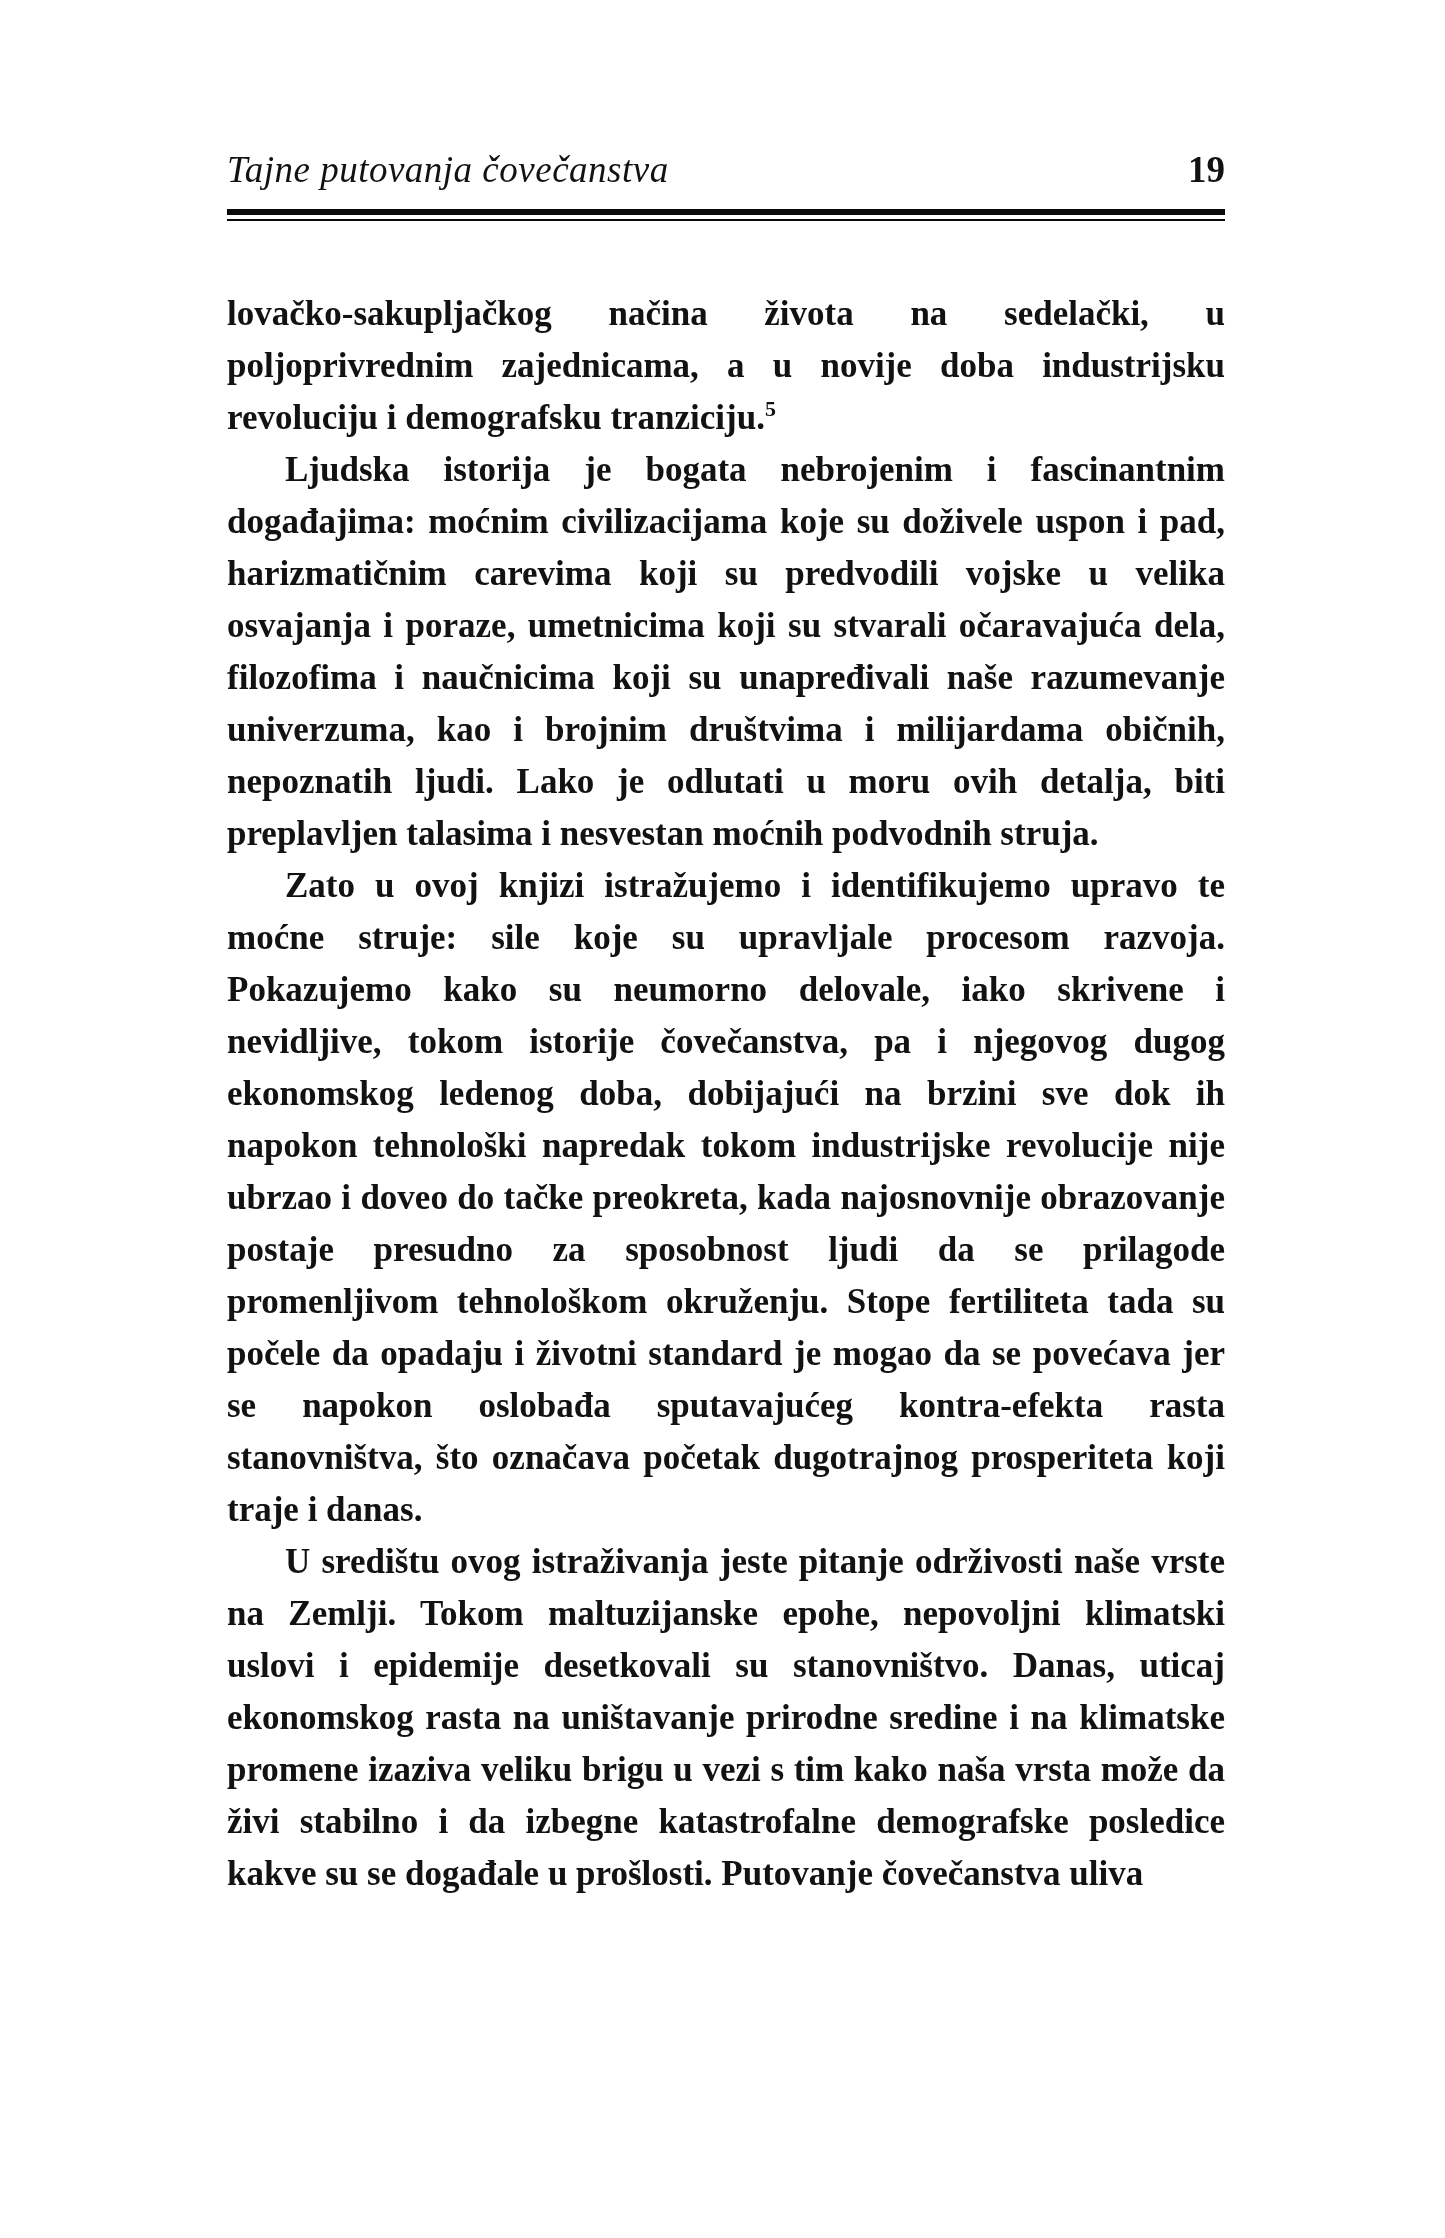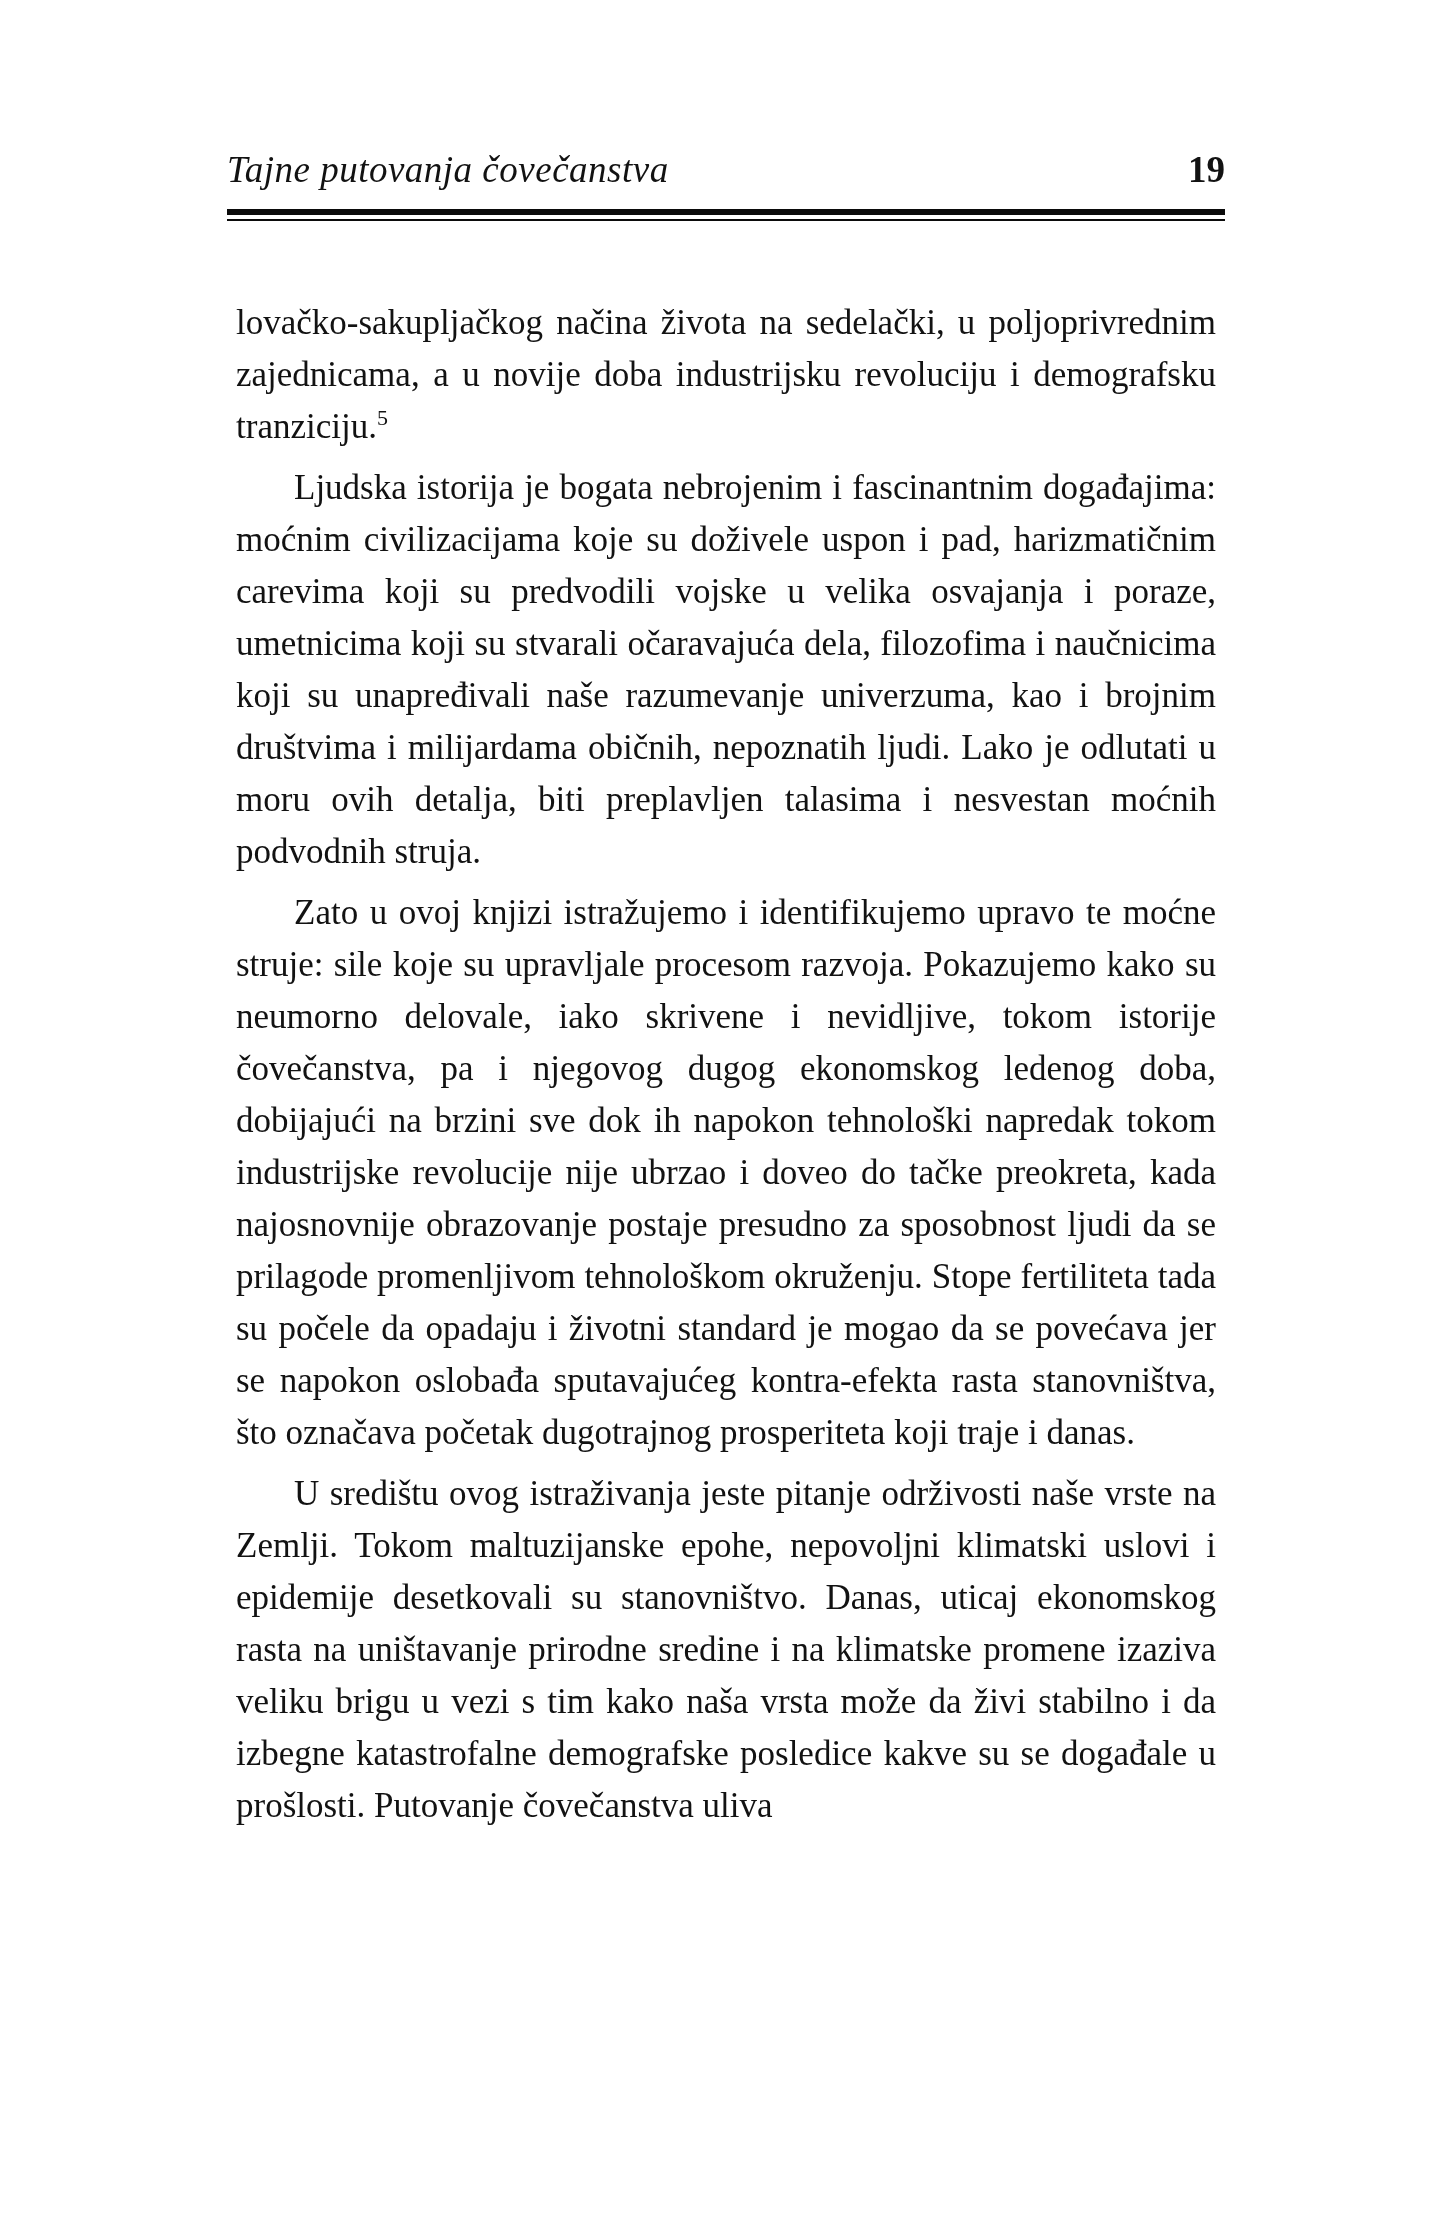--- a/index.html
+++ b/index.html
@@ -60,22 +60,23 @@
   }
   
   .body-text {
     top: 288px;
     font-size: 35px;
     line-height: 52px;
     text-align: justify;
     text-justify: inter-word;
   }
   .body-text p {
-    margin: 9px;
+    margin: 0;
     padding: 0;
+    font-weight: bold;
   }
   .body-text p.indent {
     text-indent: 58px;
   }
   .body-text sup {
     font-size: 22px;
     line-height: 0;
     vertical-align: super;
   }
 </style>

